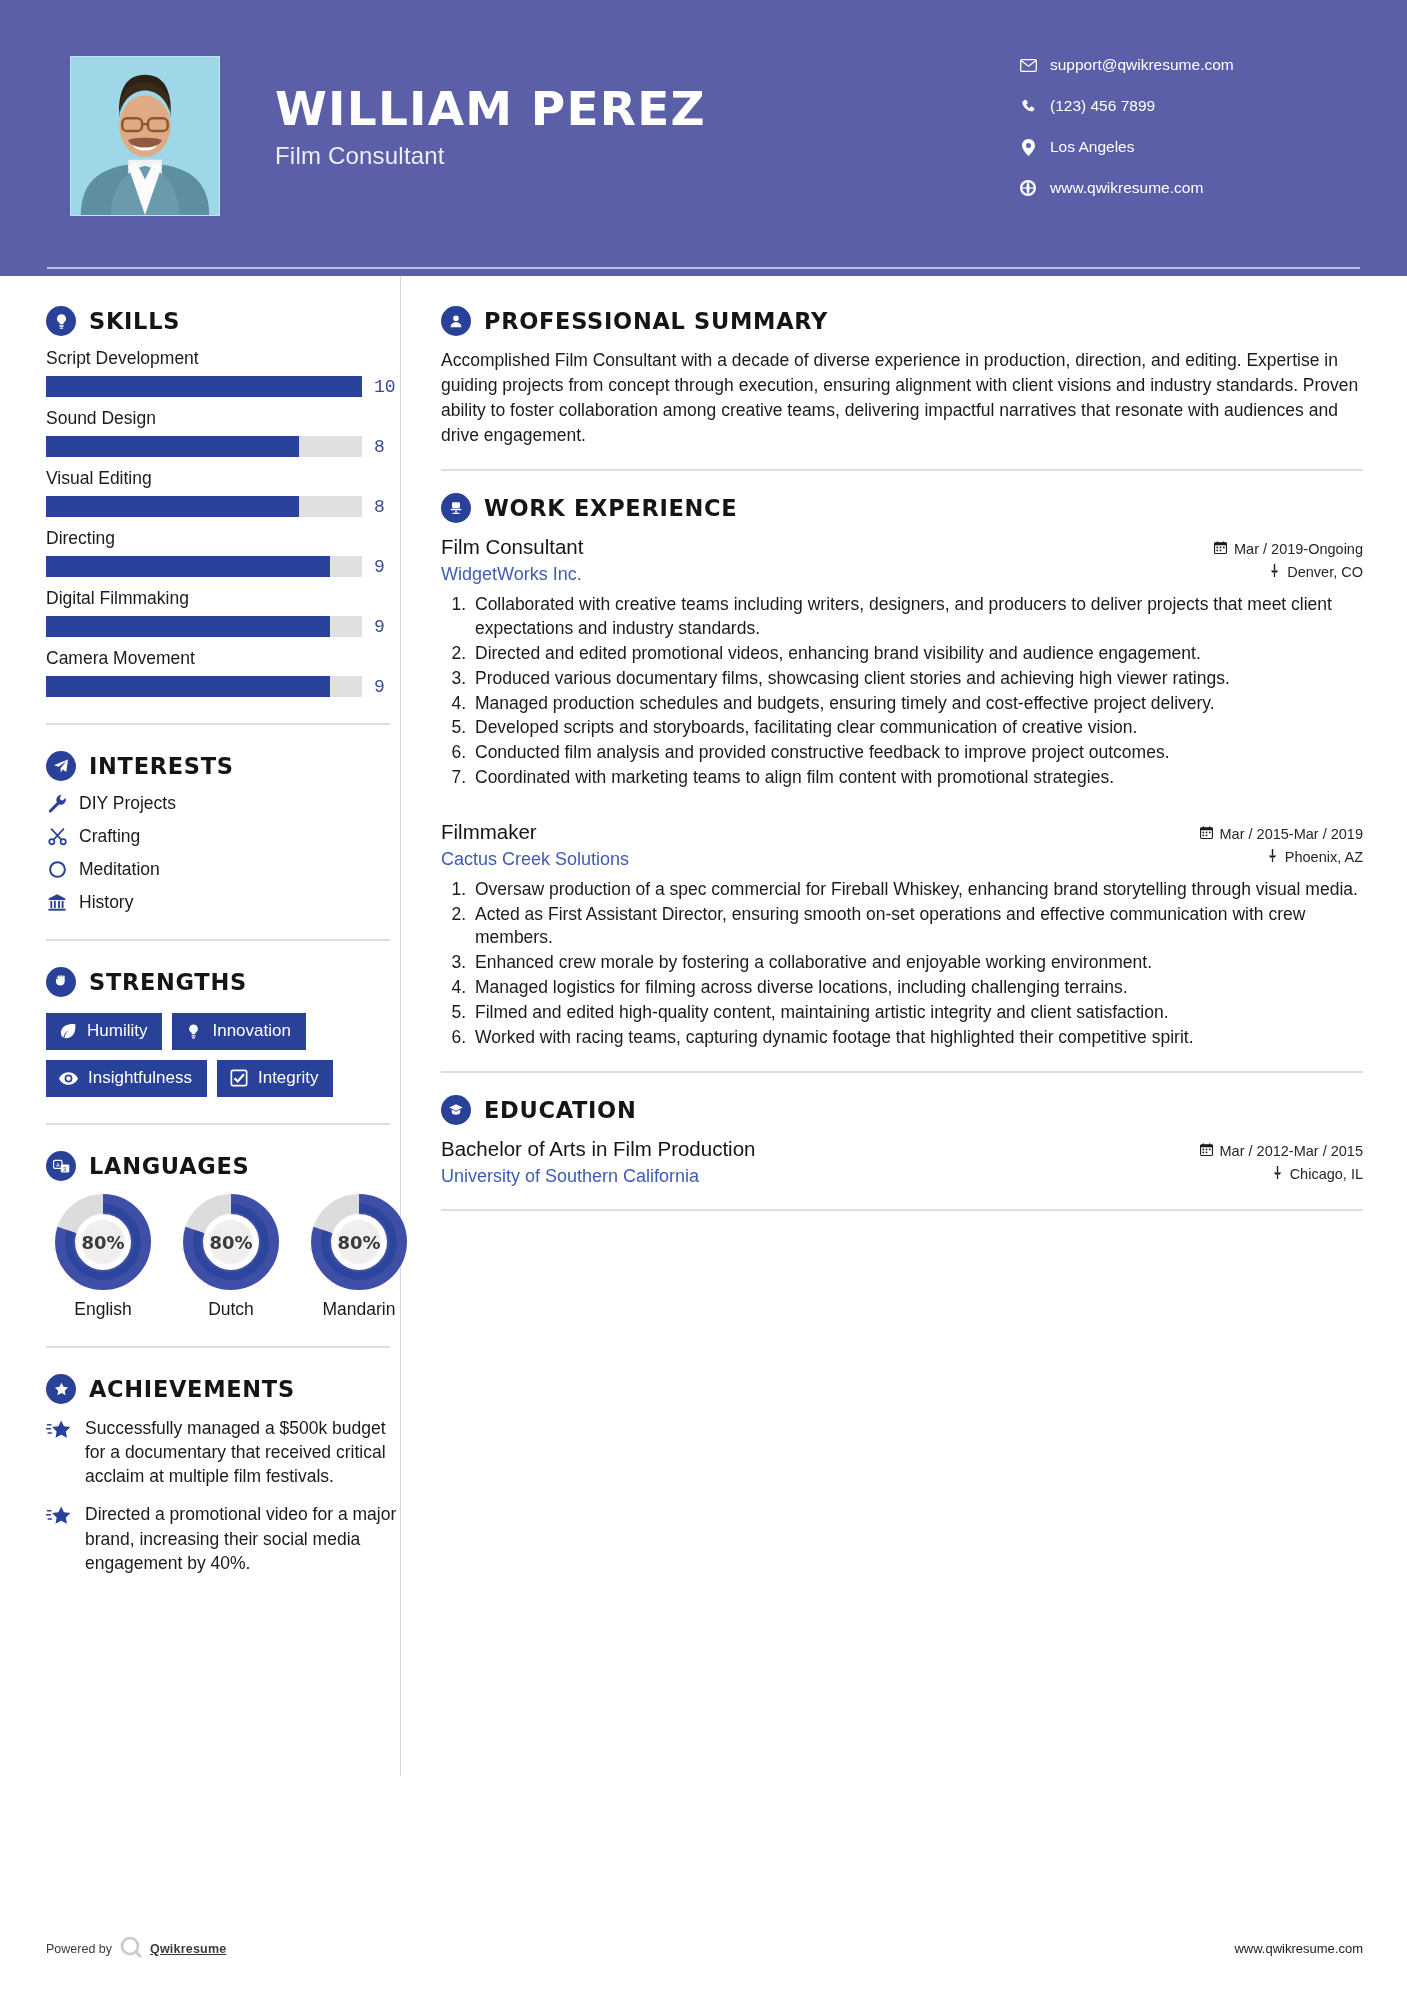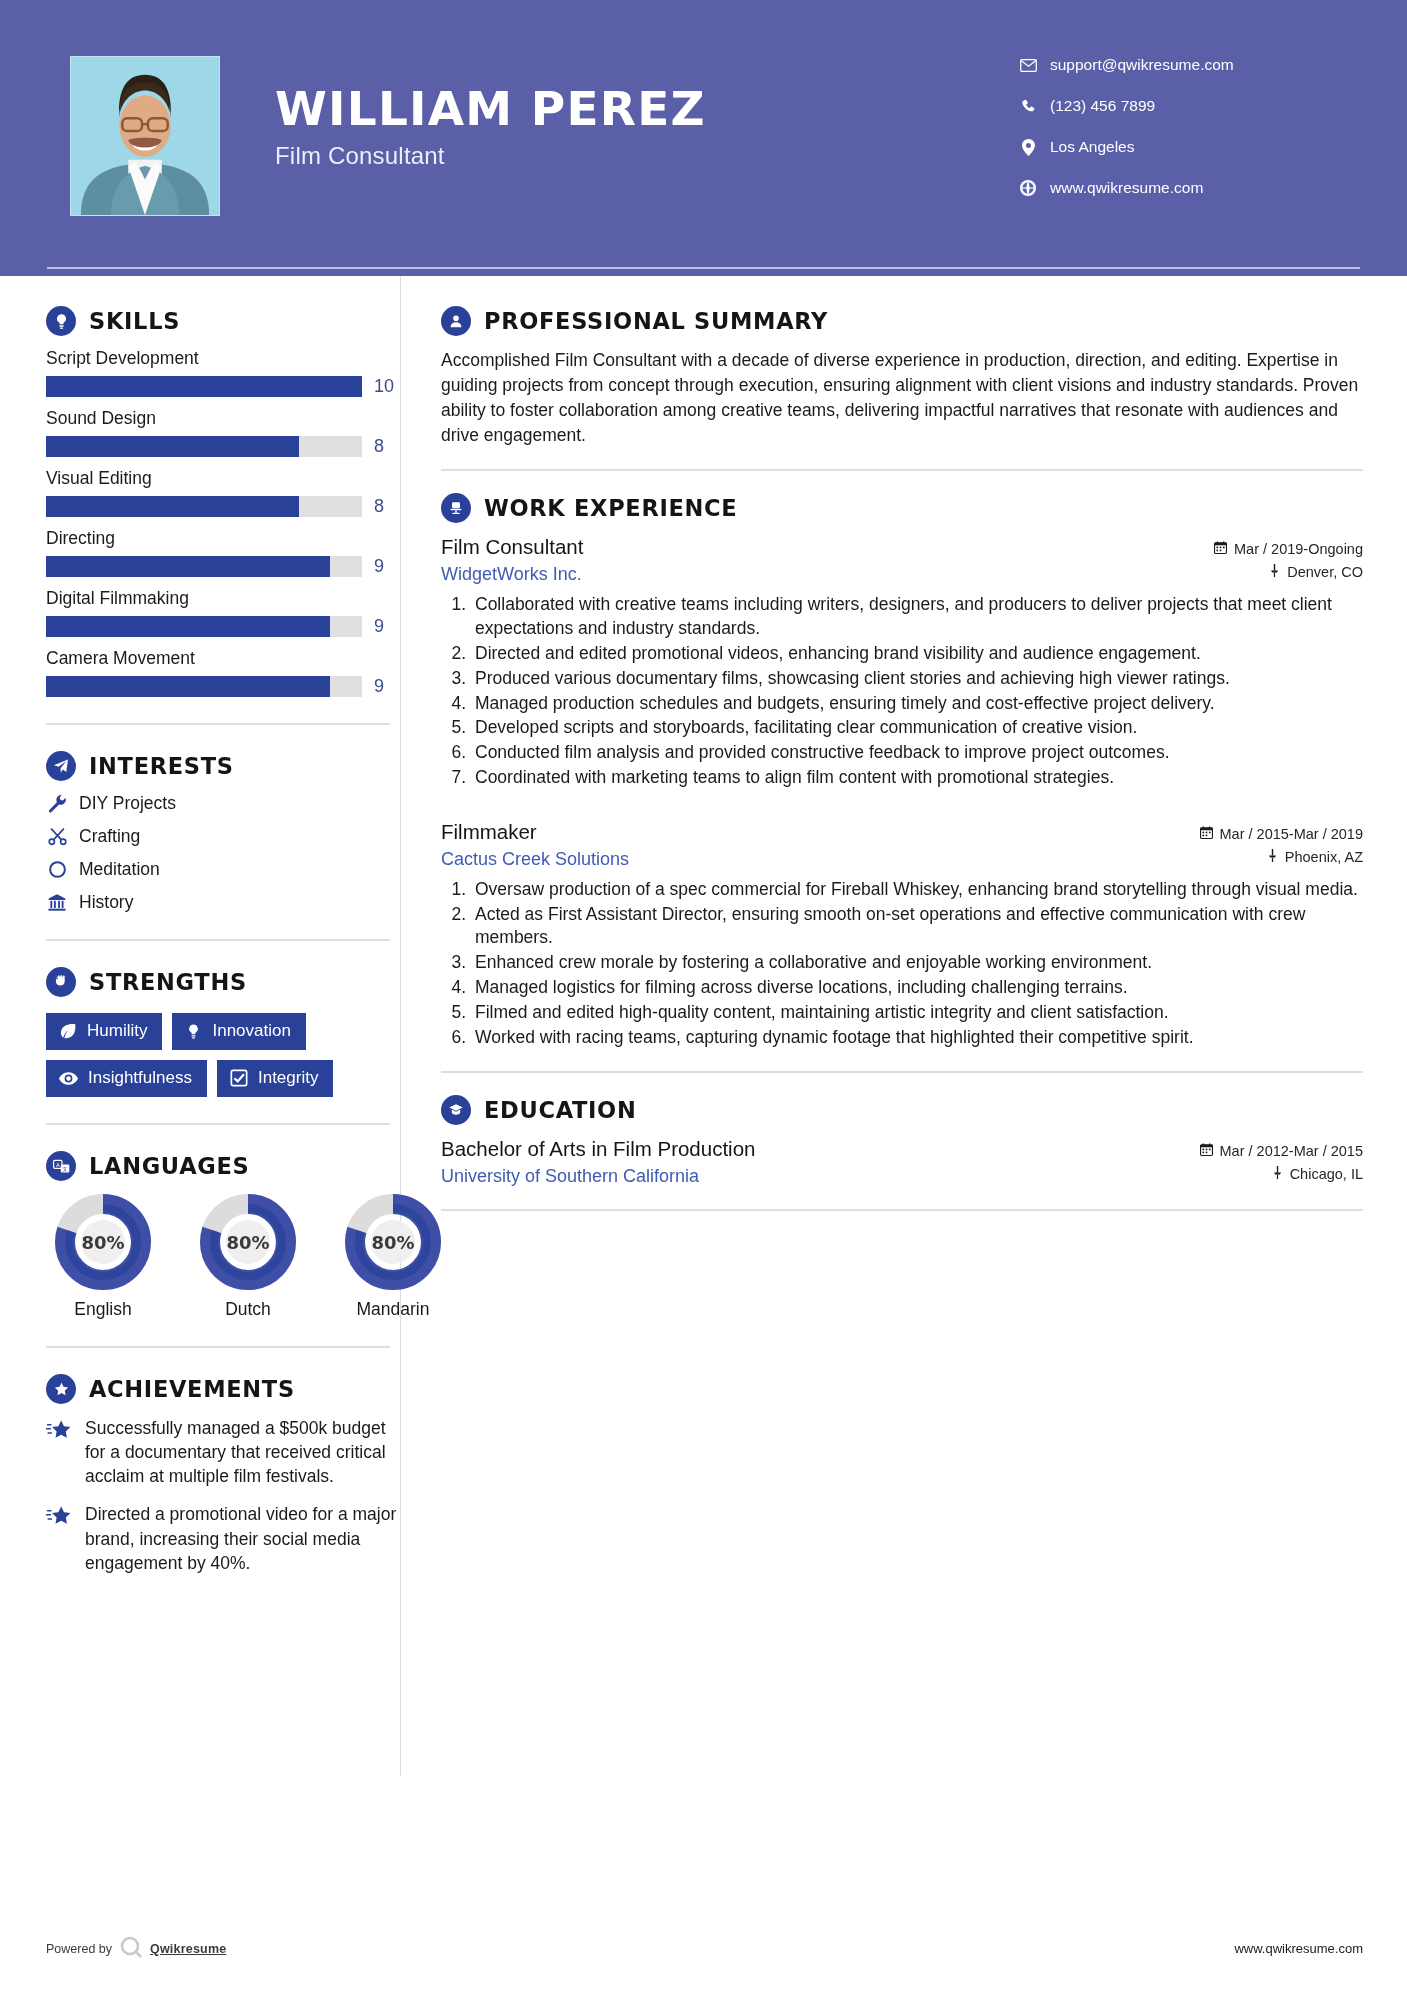--- a/index.html
+++ b/index.html
@@ -133,21 +133,21 @@
     margin: 26px 10px 26px 0;
   }
 
   
   .skill { margin-bottom: 11px; }
   .skill-name {
     font-size: 17.5px;
     color: #1b1b1b;
     margin-bottom: 7px;
   }
-  .skill-row { display:flex; align-items:center; gap: 12px; }
+  .skill-row { display:flex; align-items:center; gap: 12px; font-family: Liberation Mono, monospace; }
   .bar-track {
     flex: 1 1 auto;
     height: 21px;
     background: #e0e0e0;
     position: relative;
   }
   .bar-fill {
     position:absolute; left:0; top:0; bottom:0;
     background: #2a4199;
   }
@@ -191,21 +191,21 @@
     display: flex;
     align-items: center;
     gap: 10px;
     white-space: nowrap;
   }
   .str-ico { display:flex; align-items:center; }
 
   
   .lang-row {
     display: flex;
-    gap: 31px;
+    gap: 14px;
     margin-top: 10px;
     align-items: flex-end;
   }
   .lang-item { text-align: center; width: 114px; }
   .donut-wrap { position: relative; width: 114px; height: 98px; }
   .donut { display:block; }
   .donut-label {
     position:absolute; inset:0;
     display:flex; align-items:center; justify-content:center;
     font-size: 18px; font-weight: 700; color:#3b3b3b;

